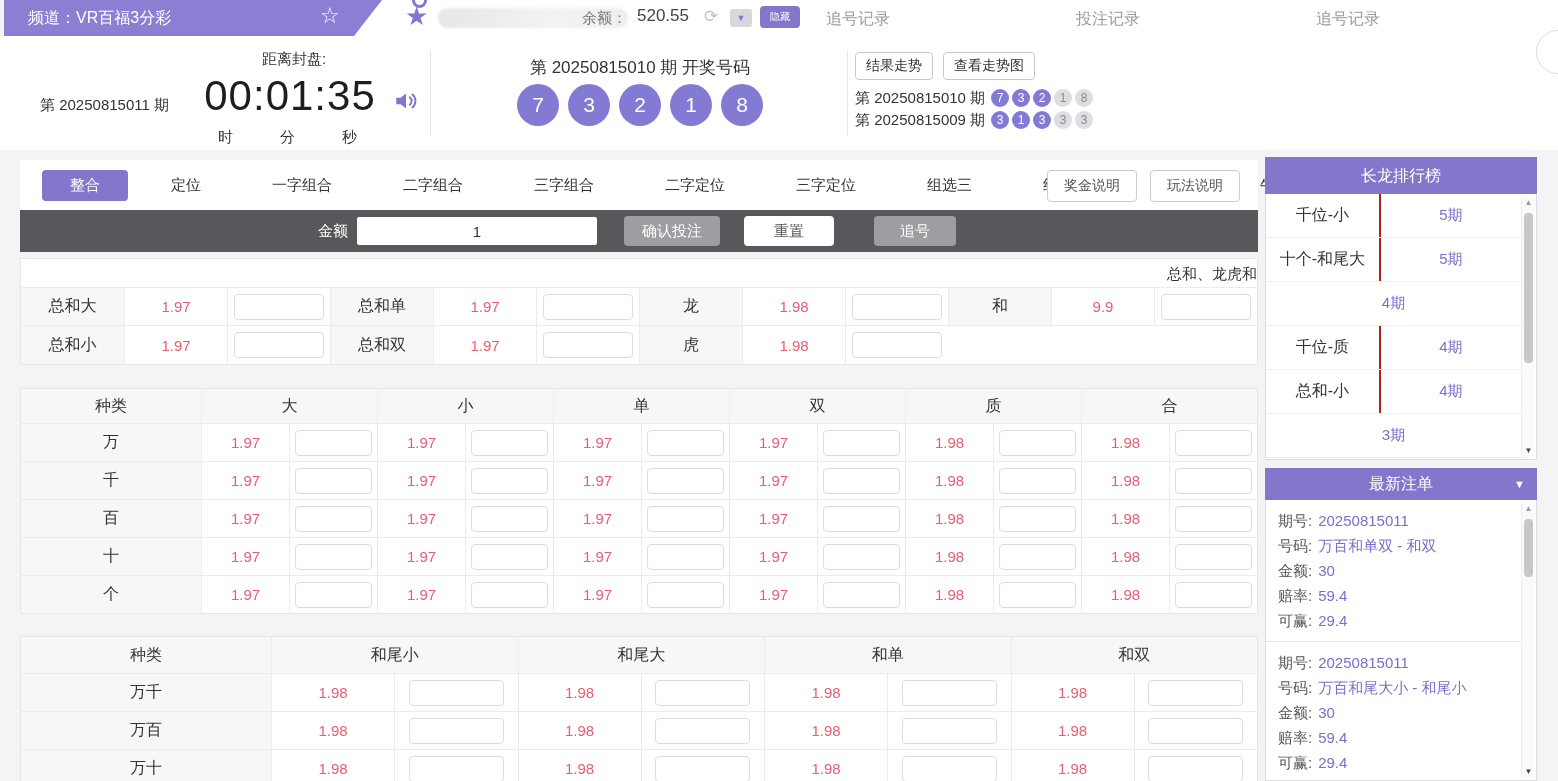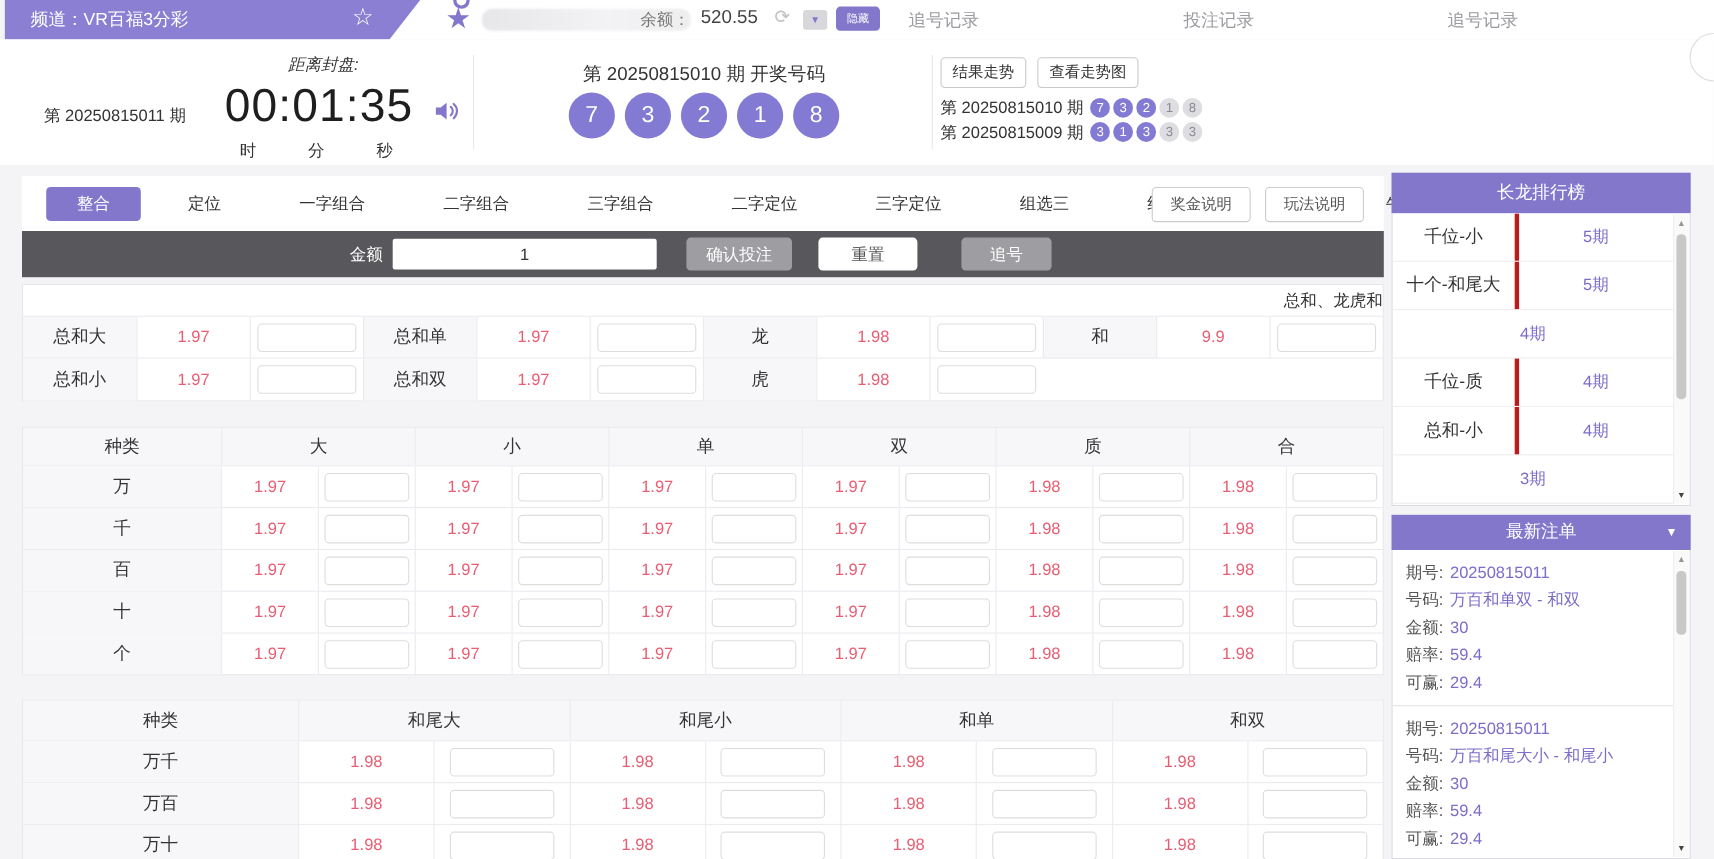--- a/index.html
+++ b/index.html
@@ -32,21 +32,21 @@
   .hide-btn { position:absolute; left:756px; top:6px; background:var(--accent); color:#fff; border:none;
     border-radius:4px; font-size:10px; padding:4px 10px; cursor:pointer; }
   .nav-link { position:absolute; top:9px; font-size:16px; color:#9a9aa0; cursor:pointer; }
   .nav-a { left:822px; } .nav-b { left:1072px; } .nav-c { left:1312px; }
   .float-circle { position:absolute; right:-22px; top:30px; width:44px; height:44px; border-radius:50%;
     background:#fff; border:1px solid #ddd; z-index:6; }
 
   
   .infobar { position:absolute; left:0; top:36px; width:100%; height:114px; background:#fff; }
   .cur-issue { position:absolute; left:40px; top:60px; font-size:15px; color:#333; }
-  .cd-label { position:absolute; left:194px; width:200px; text-align:center; top:14px; font-size:15px; color:#333;font-style:italic; }
+  .cd-label { position:absolute; left:194px; width:200px; text-align:center; top:14px; font-size:15px; color:#333; }
   .clock { position:absolute; left:190px; top:36px; width:200px; text-align:center; font-size:42px; color:#1e1e1e; letter-spacing:1px; }
   .speaker { position:absolute; left:392px; top:52px; cursor:pointer; }
   .unit { position:absolute; top:92px; font-size:15px; color:#333; }
   .u-h { left:218px; } .u-m { left:280px; } .u-s { left:342px; }
   .vdiv { position:absolute; top:14px; height:86px; border-left:1px solid #e8e8ec; }
   .vd1 { left:430px; } .vd2 { left:847px; }
   .draw-title { position:absolute; left:440px; width:400px; top:20px; text-align:center; font-size:17px; color:#333; }
   .draw-balls { position:absolute; left:440px; width:400px; top:48px; display:flex; justify-content:center; gap:9px; }
   .ball { width:42px; height:42px; border-radius:50%; background:var(--ball); color:#fff; font-size:21px;
     display:flex; align-items:center; justify-content:center; }
@@ -105,21 +105,21 @@
   .dragon-panel { top:157px; }
   .bets-panel { top:468px; }
   .panel-head { background:var(--accent); color:#fff; text-align:center; font-size:16px; position:relative; }
   .dragon-panel .panel-head { height:37px; line-height:37px; }
   .bets-panel .panel-head { height:32px; line-height:32px; }
   .panel-dd { position:absolute; right:12px; top:0; font-size:11px; color:#fff; cursor:pointer; }
   .panel-body { position:relative; background:#fff; border:1px solid #dcdce2; border-top:none; overflow:hidden; }
   .dragon-body { height:266px; }
   .bets-body { height:281px; }
   .dragon-row { display:flex; height:44px; width:calc(100% - 15px); border-bottom:1px solid #eee; }
-  .dragon-row .dlab { width:45%; display:flex; align-items:center; justify-content:center; font-size:16px; color:#333; border-right:4px solid #b91c1c; }
+  .dragon-row .dlab { width:45%; display:flex; align-items:center; justify-content:center; font-size:16px; color:#333; border-right:2px solid #b91c1c; }
   .dragon-row .dval { flex:1; display:flex; align-items:center; justify-content:center; font-size:15px; color:var(--val); }
   .bet-entry { padding:8px 0 8px 12px; width:calc(100% - 15px); }
   .bet-entry + .bet-entry { border-top:1px solid #e5e5e5; }
   .bet-line { display:flex; line-height:25px; font-size:15px; }
   .bet-line .lbl { color:#555; margin-right:6px; white-space:nowrap; }
   .bet-line .val { color:var(--val); }
   .sb { position:absolute; top:1px; right:1px; bottom:1px; width:14px; background:#fafafa; border-left:1px solid #eee; }
   .sb .up { position:absolute; top:3px; left:0; width:100%; text-align:center; font-size:8px; color:#999; cursor:pointer; }
   .sb .down { position:absolute; bottom:3px; left:0; width:100%; text-align:center; font-size:8px; color:#444; cursor:pointer; }
   .sb .thumb { position:absolute; left:2px; width:9px; background:#c8c8c8; border-radius:4px; cursor:grab; }
@@ -418,22 +418,22 @@
       <div class="cell odds bl">1.98</div>
       <div class="cell bl">
         <input class="bet-input" type="text" style="">
       </div>
     </div>
   </div>
 
 <div class="tail-table" id="tail-table">
     <div class="tt-head">
       <div class="hcell">种类</div>
+      <div class="hcell bl">和尾小</div>
       <div class="hcell bl">和尾大</div>
-      <div class="hcell bl">和尾小</div>
       <div class="hcell bl">和单</div>
       <div class="hcell bl">和双</div>
     </div>
     <div class="tt-row">
       <div class="cell kind">万千</div>
       <div class="cell odds bl">1.98</div>
       <div class="cell bl">
         <input class="bet-input" type="text" style="">
       </div>
       <div class="cell odds bl">1.98</div>

